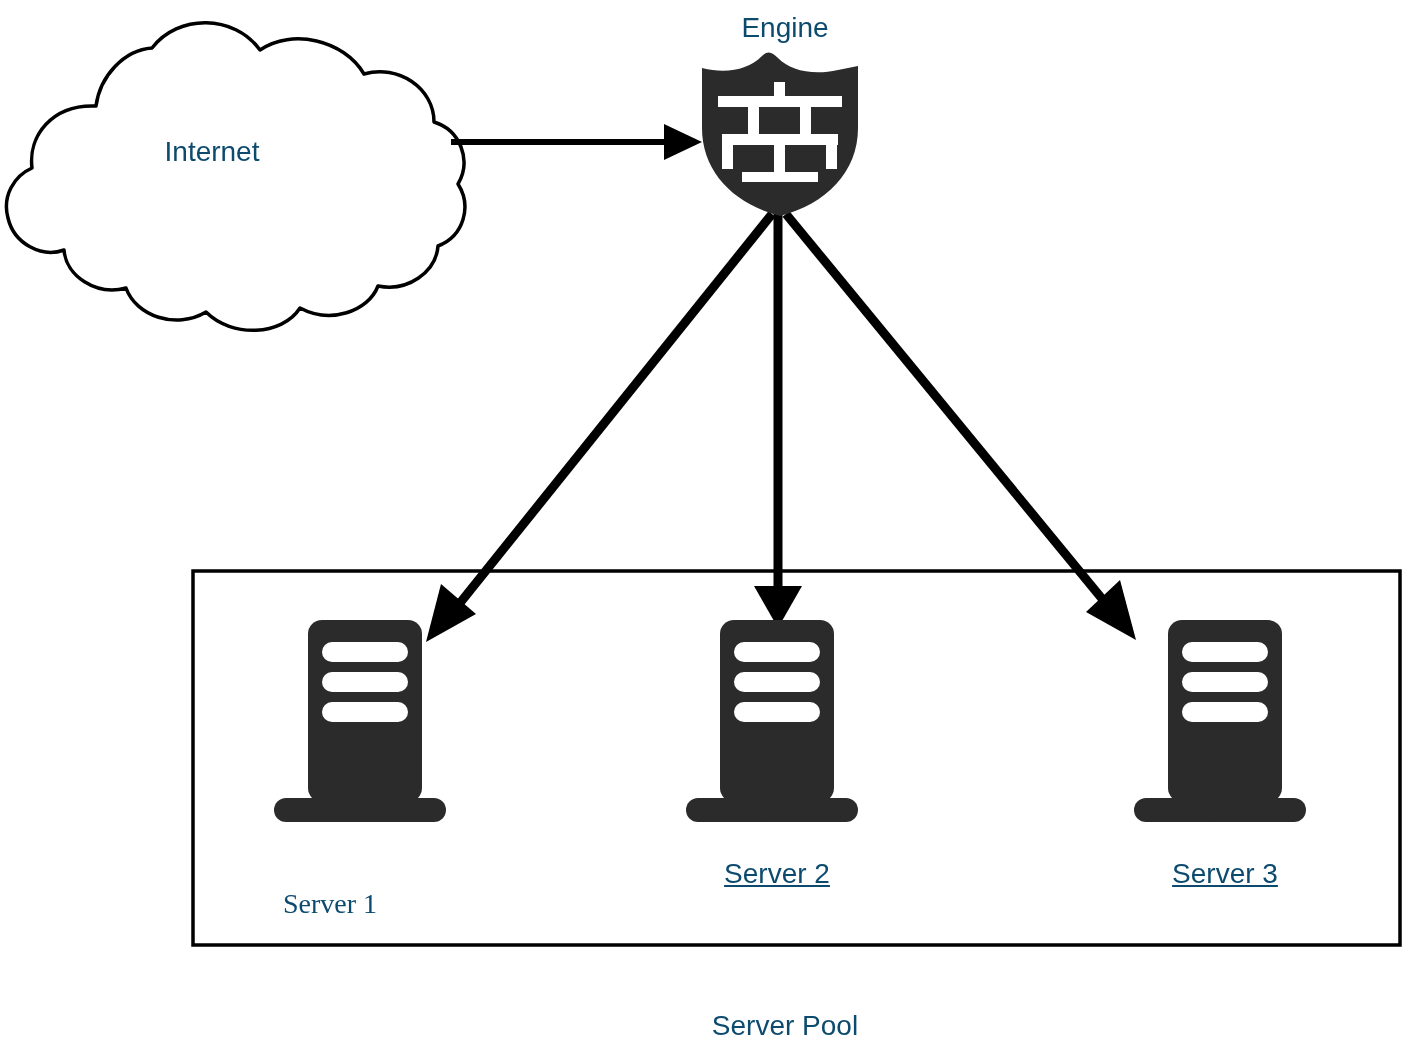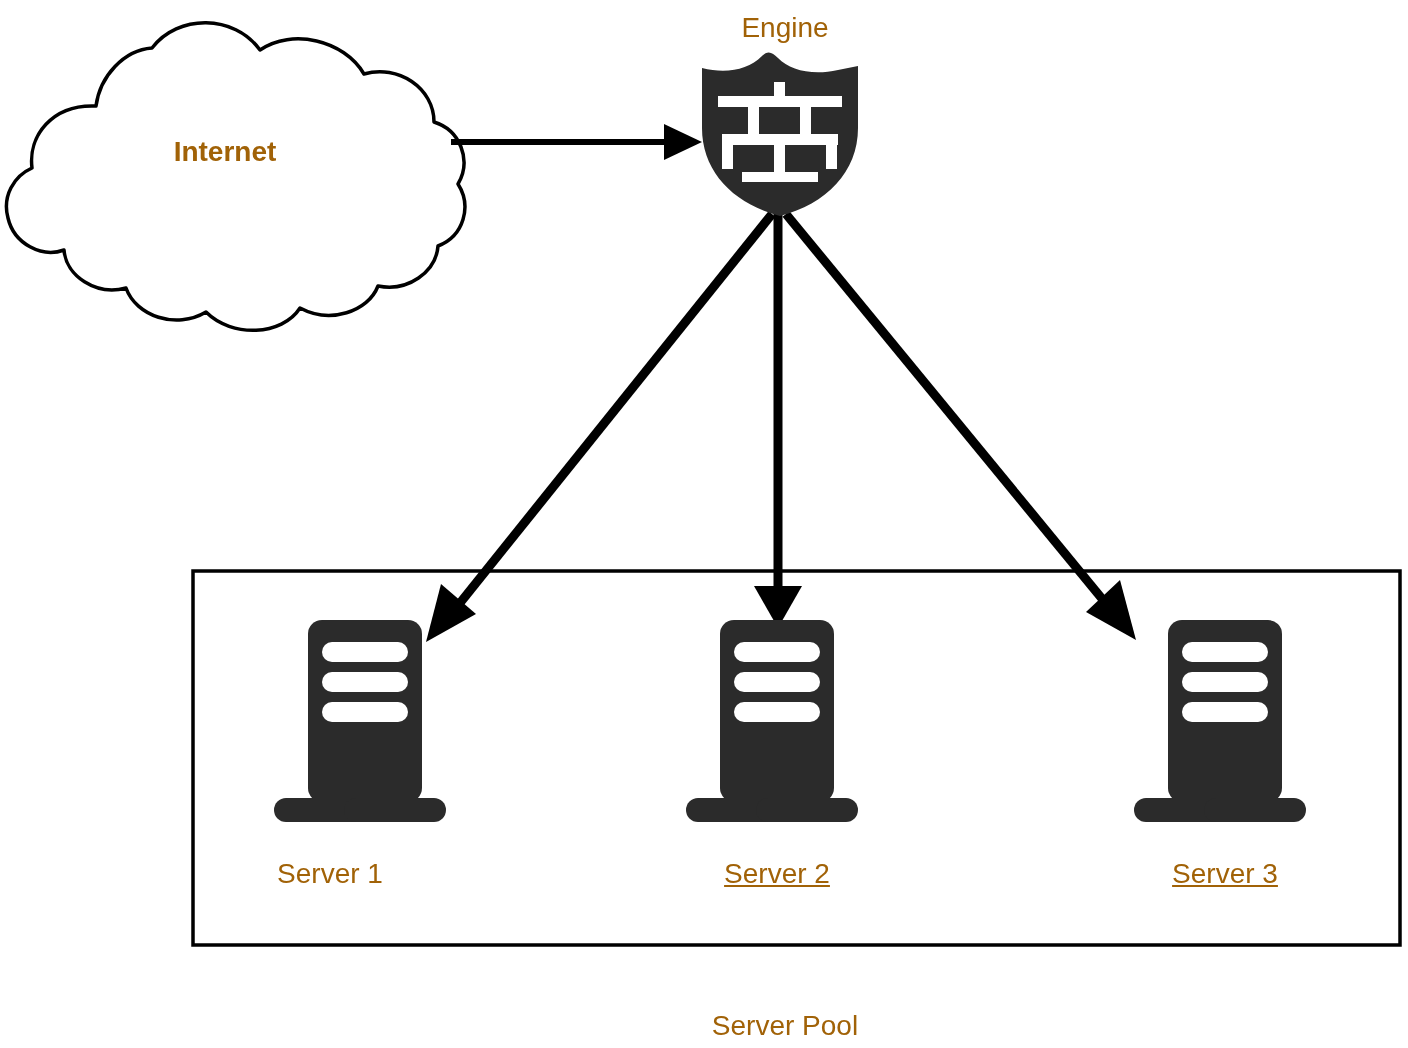--- a/index.html
+++ b/index.html
@@ -23,21 +23,21 @@
     position: absolute;
     top: 0;
     left: 0;
     width: 1408px;
     height: 1048px;
   }
   .diagram-label {
     position: absolute;
     font-family: "Liberation Sans", sans-serif;
     font-size: 28px;
-    color: #a16207;
+    color: #0c4a6e;
     white-space: nowrap;
     text-align: center;
     line-height: 1;
     user-select: none;
   }
   .label-centered {
     transform: translateX(-50%);
   }
 </style>
 </head>
@@ -138,25 +138,25 @@
       <rect x="1168" y="620" width="114" height="182" rx="14" fill="#2b2b2b"></rect>
       <rect x="1182" y="642" width="86" height="20" rx="10" fill="#ffffff"></rect>
       <rect x="1182" y="672" width="86" height="20" rx="10" fill="#ffffff"></rect>
       <rect x="1182" y="702" width="86" height="20" rx="10" fill="#ffffff"></rect>
       <rect x="1134" y="798" width="112" height="24" rx="12" fill="#2b2b2b"></rect>
       <rect x="1204" y="798" width="102" height="24" rx="12" fill="#2b2b2b"></rect>
     </g>
 
   </svg>
 
-  <div class="diagram-label label-centered" style="left:225px; top:138px;font-weight:bold;">Internet</div>
+  <div class="diagram-label label-centered" style="left:212px; top:138px;">Internet</div>
 
   <div class="diagram-label label-centered" style="left:785px; top:14px;">Engine</div>
 
-  <div class="diagram-label label-centered" style="left:330px; top:860px;">Server 1</div>
+  <div class="diagram-label label-centered" style="left:330px; top:890px;font-family:Liberation Serif, serif;">Server 1</div>
 
   <div class="diagram-label label-centered" style="left:777px; top:860px;text-decoration:underline;">Server 2</div>
 
   <div class="diagram-label label-centered" style="left:1225px; top:860px;text-decoration:underline;">Server 3</div>
 
   <div class="diagram-label label-centered" style="left:785px; top:992px;margin-top:20px;">Server Pool</div>
 
 </div>
 
 </body></html>

